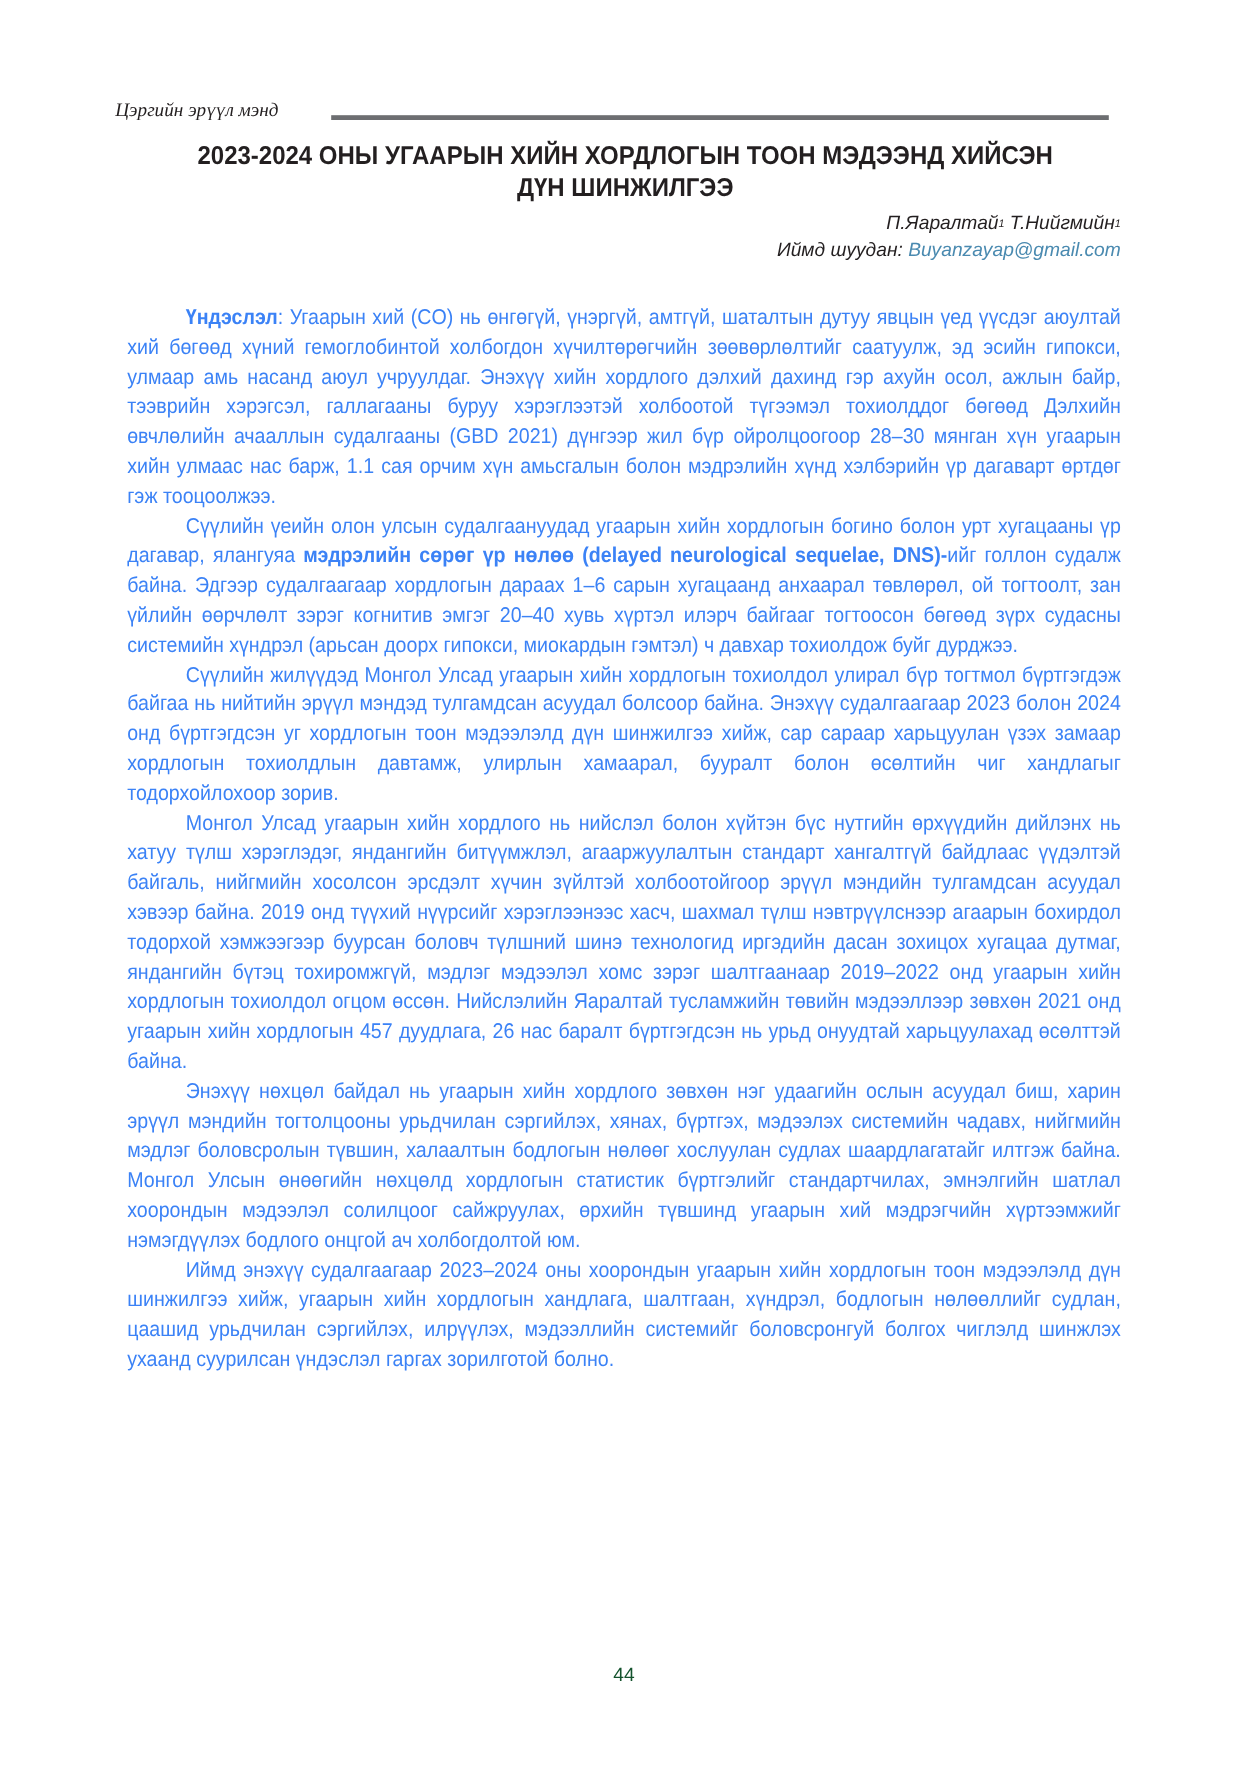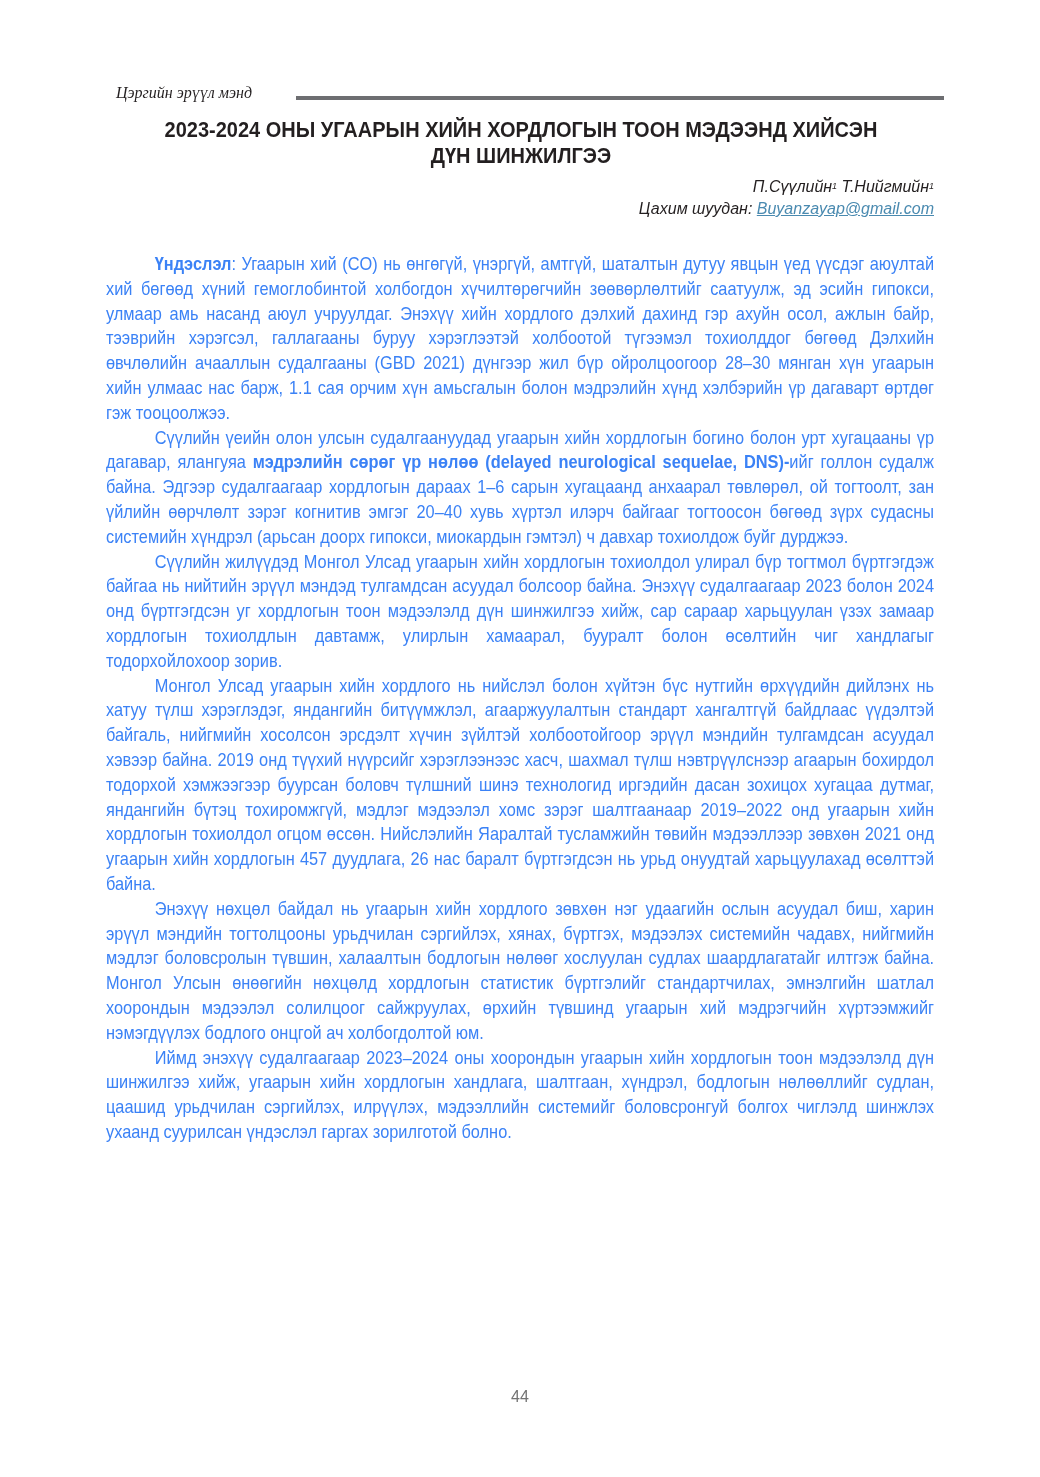--- a/index.html
+++ b/index.html
@@ -1,51 +1,51 @@
 <!DOCTYPE html>
 <html><head>
 <meta charset="utf-8">
 <style>
   html, body { margin:0; padding:0; background:#ffffff; }
   body { width:1040px; height:1477px; position:relative; overflow:hidden; color:#231f20; }
   .page { position:absolute; left:0; top:0; width:1040px; height:1477px; }
-  .running-head { position:absolute; left:116px; top:84px; width:830px; height:20px; }
+  .running-head { position:absolute; left:96px; top:84px; width:830px; height:20px; }
   .journal-name { position:absolute; left:0; top:0; font-family:"Liberation Serif", serif; font-style:italic; font-size:16px; color:#231f20; white-space:nowrap; }
   .head-rule { position:absolute; left:180px; top:12px; width:648px; height:4px; background:#6d6e71; }
   .title { position:absolute; left:106px; top:117px; width:830px; text-align:center; font-family:"Liberation Sans", sans-serif; font-weight:bold; font-size:21.5px; line-height:26px; color:#231f20; transform:scaleX(0.93); transform-origin:center top; }
   .authors { position:absolute; right:106px; top:176px; width:600px; text-align:right; font-family:"Liberation Sans", sans-serif; font-style:italic; font-size:16px; line-height:22px; }
   .authors sup { font-size:9px; vertical-align:top; position:relative; top:-1px; }
-  .email-link { color:#4a8ab0; text-decoration:underline; }
+  .email-link { color:#4a8ab0; }
   .body-text { position:absolute; left:106px; top:252px; width:828px; font-family:"Liberation Sans", sans-serif; font-size:17.8px; line-height:24.8px; text-align:justify; color:#3b82f6; }
   .body-text p { margin:0; text-indent:53px; transform:scaleX(0.92); transform-origin:left top; width:108.7%; }
   .bold { font-weight:bold; }
-  .page-number { position:absolute; left:0; width:1040px; top:1388px; text-align:center; font-family:"Liberation Sans", sans-serif; font-size:16px; color:#737373; }
+  .page-number { position:absolute; left:0; width:1040px; top:1388px; text-align:center; font-family:"Liberation Sans", sans-serif; font-size:16px; color:#14532d; }
 </style>
 </head>
 <body>
 
 <div class="page">
 
   <div class="running-head">
     <span class="journal-name">Цэргийн эрүүл мэнд</span>
     <div class="head-rule"></div>
   </div>
 
   <div class="title">
     <div>2023-2024 ОНЫ УГААРЫН ХИЙН ХОРДЛОГЫН ТООН МЭДЭЭНД ХИЙСЭН</div>
     <div>ДҮН ШИНЖИЛГЭЭ</div>
   </div>
 
   <div class="authors">
     <div>
-      <span>П.Сүүлийн</span><sup>1</sup>
+      <span>П.Яаралтай</span><sup>1</sup>
       <span>Т.Нийгмийн</span><sup>1</sup>
     </div>
     <div>
-      <span>Цахим шуудан: </span><a class="email-link" title="Buyanzayap@gmail.com">Buyanzayap@gmail.com</a>
+      <span>Иймд шуудан: </span><a class="email-link" title="Buyanzayap@gmail.com">Buyanzayap@gmail.com</a>
     </div>
   </div>
 
   <div class="body-text">
     <p><span class="bold">Үндэслэл</span><span>: Угаарын хий (CO) нь өнгөгүй, үнэргүй, амтгүй, шаталтын дутуу явцын үед үүсдэг аюултай хий бөгөөд хүний гемоглобинтой холбогдон хүчилтөрөгчийн зөөвөрлөлтийг саатуулж, эд эсийн гипокси, улмаар амь насанд аюул учруулдаг. Энэхүү хийн хордлого дэлхий дахинд гэр ахуйн осол, ажлын байр, тээврийн хэрэгсэл, галлагааны буруу хэрэглээтэй холбоотой түгээмэл тохиолддог бөгөөд Дэлхийн өвчлөлийн ачааллын судалгааны (GBD 2021) дүнгээр жил бүр ойролцоогоор 28–30 мянган хүн угаарын хийн улмаас нас барж, 1.1 сая орчим хүн амьсгалын болон мэдрэлийн хүнд хэлбэрийн үр дагаварт өртдөг гэж тооцоолжээ.</span></p>
     <p><span>Сүүлийн үеийн олон улсын судалгаануудад угаарын хийн хордлогын богино болон урт хугацааны үр дагавар, ялангуяа </span><span class="bold">мэдрэлийн сөрөг үр нөлөө (delayed neurological sequelae, DNS)-</span><span>ийг голлон судалж байна. Эдгээр судалгаагаар хордлогын дараах 1–6 сарын хугацаанд анхаарал төвлөрөл, ой тогтоолт, зан үйлийн өөрчлөлт зэрэг когнитив эмгэг 20–40 хувь хүртэл илэрч байгааг тогтоосон бөгөөд зүрх судасны системийн хүндрэл (арьсан доорх гипокси, миокардын гэмтэл) ч давхар тохиолдож буйг дурджээ.</span></p>
     <p>Сүүлийн жилүүдэд Монгол Улсад угаарын хийн хордлогын тохиолдол улирал бүр тогтмол бүртгэгдэж байгаа нь нийтийн эрүүл мэндэд тулгамдсан асуудал болсоор байна. Энэхүү судалгаагаар 2023 болон 2024 онд бүртгэгдсэн уг хордлогын тоон мэдээлэлд дүн шинжилгээ хийж, сар сараар харьцуулан үзэх замаар хордлогын тохиолдлын давтамж, улирлын хамаарал, бууралт болон өсөлтийн чиг хандлагыг тодорхойлохоор зорив.</p>
     <p>Монгол Улсад угаарын хийн хордлого нь нийслэл болон хүйтэн бүс нутгийн өрхүүдийн дийлэнх нь хатуу түлш хэрэглэдэг, яндангийн битүүмжлэл, агааржуулалтын стандарт хангалтгүй байдлаас үүдэлтэй байгаль, нийгмийн хосолсон эрсдэлт хүчин зүйлтэй холбоотойгоор эрүүл мэндийн тулгамдсан асуудал хэвээр байна. 2019 онд түүхий нүүрсийг хэрэглээнээс хасч, шахмал түлш нэвтрүүлснээр агаарын бохирдол тодорхой хэмжээгээр буурсан боловч түлшний шинэ технологид иргэдийн дасан зохицох хугацаа дутмаг, яндангийн бүтэц тохиромжгүй, мэдлэг мэдээлэл хомс зэрэг шалтгаанаар 2019–2022 онд угаарын хийн хордлогын тохиолдол огцом өссөн. Нийслэлийн Яаралтай тусламжийн төвийн мэдээллээр зөвхөн 2021 онд угаарын хийн хордлогын 457 дуудлага, 26 нас баралт бүртгэгдсэн нь урьд онуудтай харьцуулахад өсөлттэй байна.</p>
     <p>Энэхүү нөхцөл байдал нь угаарын хийн хордлого зөвхөн нэг удаагийн ослын асуудал биш, харин эрүүл мэндийн тогтолцооны урьдчилан сэргийлэх, хянах, бүртгэх, мэдээлэх системийн чадавх, нийгмийн мэдлэг боловсролын түвшин, халаалтын бодлогын нөлөөг хослуулан судлах шаардлагатайг илтгэж байна. Монгол Улсын өнөөгийн нөхцөлд хордлогын статистик бүртгэлийг стандартчилах, эмнэлгийн шатлал хоорондын мэдээлэл солилцоог сайжруулах, өрхийн түвшинд угаарын хий мэдрэгчийн хүртээмжийг нэмэгдүүлэх бодлого онцгой ач холбогдолтой юм.</p>
     <p>Иймд энэхүү судалгаагаар 2023–2024 оны хоорондын угаарын хийн хордлогын тоон мэдээлэлд дүн шинжилгээ хийж, угаарын хийн хордлогын хандлага, шалтгаан, хүндрэл, бодлогын нөлөөллийг судлан, цаашид урьдчилан сэргийлэх, илрүүлэх, мэдээллийн системийг боловсронгуй болгох чиглэлд шинжлэх ухаанд суурилсан үндэслэл гаргах зорилготой болно.</p>

